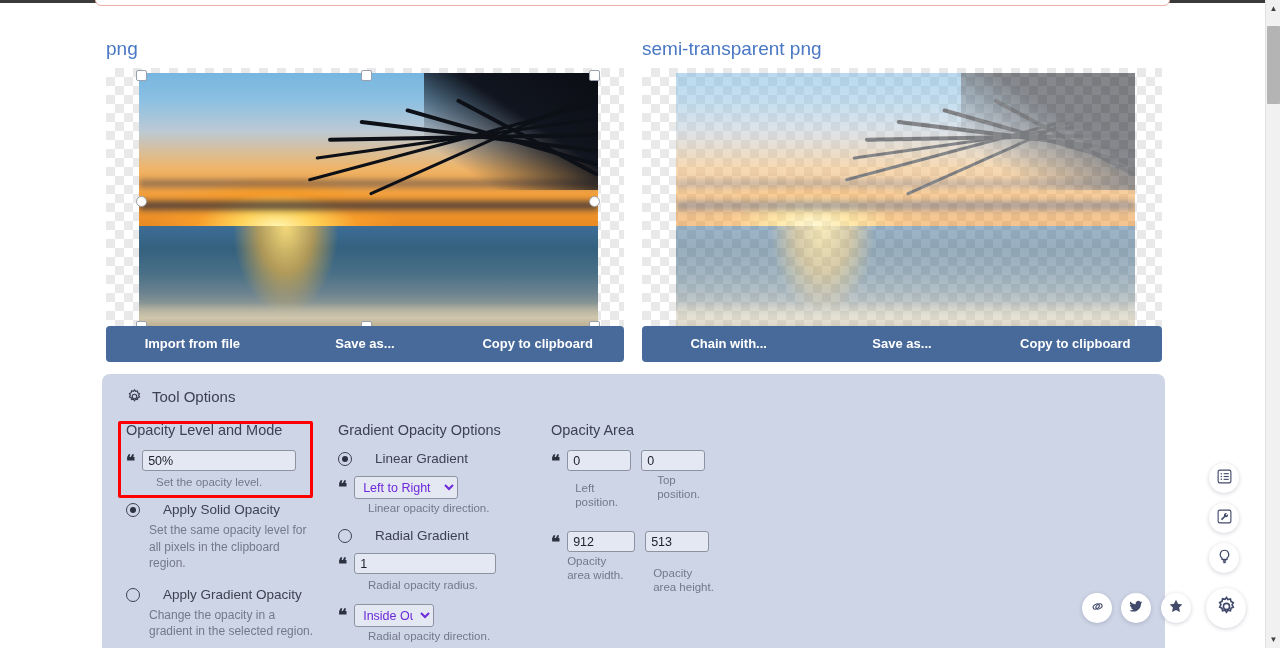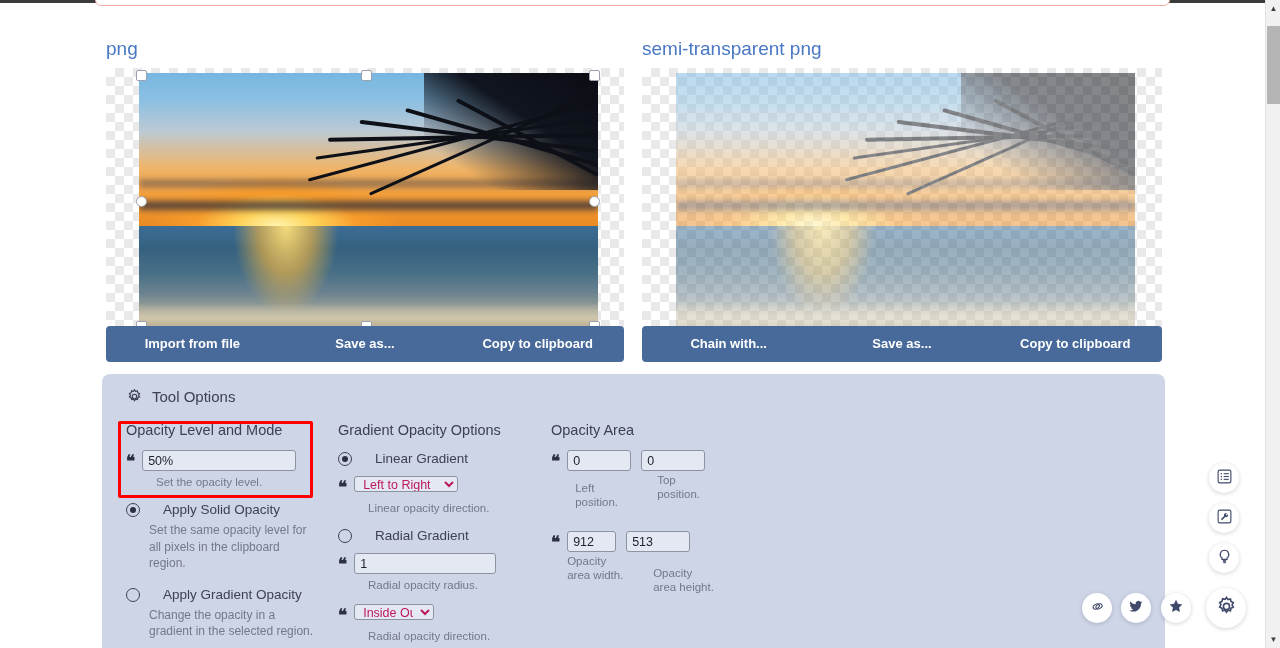--- a/index.html
+++ b/index.html
@@ -151,26 +151,26 @@
     border-radius: 3px;
     background: #e4e8f2;
     font-size: 12.5px;
     color: #20242e;
     padding: 0 5px;
     line-height: 19px;
     font-family: "Liberation Sans", sans-serif;
     outline: none;
   }
   .selinput {
-    height: 16px;
+    height: 23px;
     border: 1px solid #8d93a1;
     border-radius: 3px;
     background: #e4e8f2;
     font-size: 12.5px;
-    color: #be185d;
+    color: #6d28d9;
     padding: 0 4px;
     font-family: "Liberation Sans", sans-serif;
     outline: none;
   }
   .hint {
     font-size: 11.5px; color: #72798a;
     margin: 2px 0 12px 30px;
     line-height: 14px;
   }
 
@@ -395,21 +395,21 @@
             <div class="hint" style="margin:8px; width:64px;">Left position.</div>
             <div class="hint" style="margin:0; width:64px;">Top position.</div>
           </div>
         </div>
       </div>
 
       <div class="field-row" style="gap:8px; margin-top:14px;">
         <span class="quote">❝</span>
         <div>
           <div style="display:flex; gap:10px;">
-            <input class="txtinput" style="width: 49px;" type="text" value="912">
+            <input class="txtinput" style="width: 68px;" type="text" value="912">
             <input class="txtinput" style="width: 64px;" type="text" value="513">
           </div>
           <div style="display:flex; gap:10px; margin-top:2px;">
             <div class="hint" style="margin:0; width:64px;">Opacity area width.</div>
             <div class="hint" style="margin:12px; width:64px;">Opacity area height.</div>
           </div>
         </div>
       </div>
     </div>
   </div>

